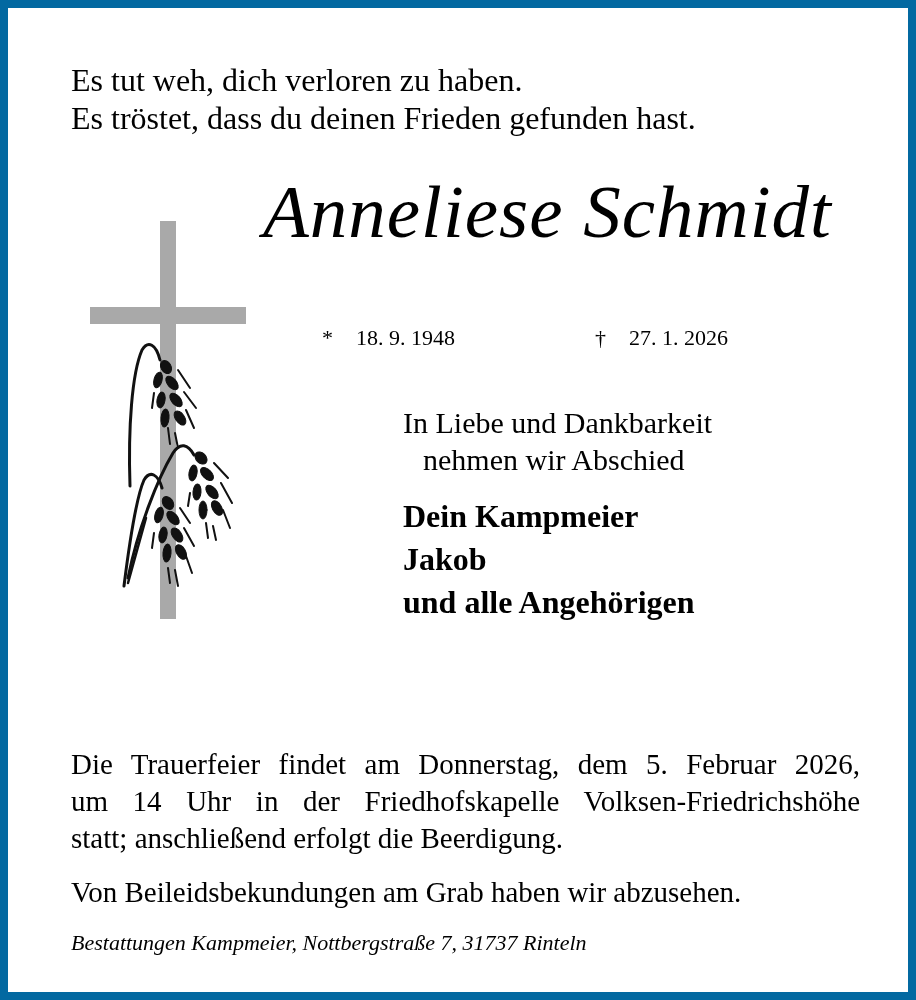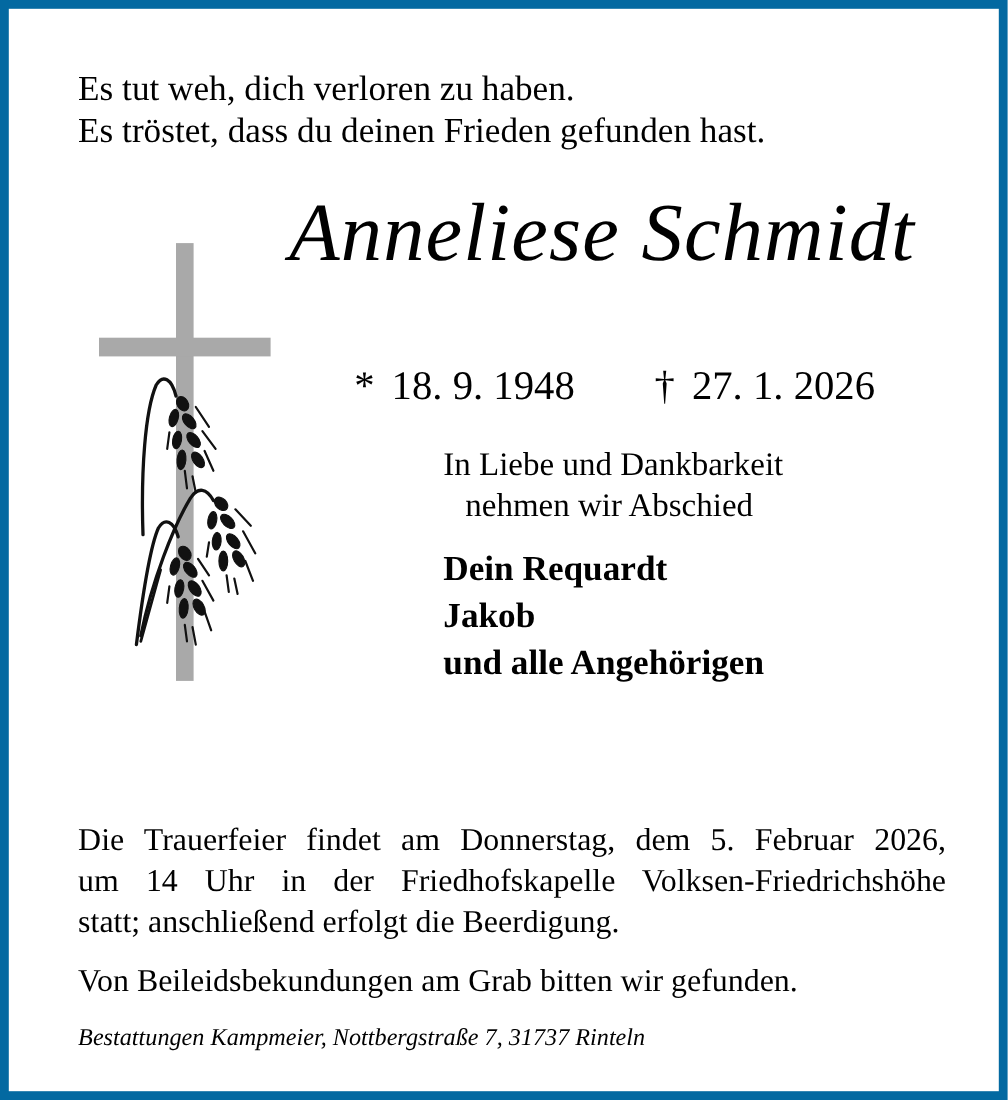--- a/index.html
+++ b/index.html
@@ -11,21 +11,21 @@
     .serif { font-family: "Liberation Serif", "DejaVu Serif", serif; color: #000; }
     .abs { position: absolute; white-space: nowrap; }
     .verse { left: 63px; font-size: 32px; line-height: 38px; }
     .verse1 { top: 53px; }
     .verse2 { top: 91px; font-family: Liberation Serif, serif; }
     .name {
       left: 255px; top: 164px; font-size: 75px; font-style: italic; line-height: 80px;
       letter-spacing: 1px;
     }
     .maiden { left: 447px; top: 246px; font-size: 29px; line-height: 36px; }
-    .dates { top: 326px; font-size: 37px; line-height: 36px; }
+    .dates { top: 312px; font-size: 22px; line-height: 36px; }
     .birth { left: 314px; }
     .death { left: 587px; }
     .dates .sym { display: inline-block; width: 34px; }
     .farewell { left: 395px; font-size: 30px; line-height: 37px; }
     .farewell1 { top: 396px; }
     .farewell2 { top: 433px; margin-left: 20px; }
     .mourner { left: 395px; font-size: 32px; font-weight: bold; line-height: 43px; }
     .m1 { top: 487px; }
     .m2 { top: 530px; }
     .m3 { top: 573px; }
@@ -98,26 +98,26 @@
   <div class="abs serif dates birth">
     <span class="sym">*</span><span>18. 9. 1948</span>
   </div>
   <div class="abs serif dates death">
     <span class="sym">†</span><span>27. 1. 2026</span>
   </div>
 
   <div class="abs serif farewell farewell1">In Liebe und Dankbarkeit</div>
   <div class="abs serif farewell farewell2">nehmen wir Abschied</div>
 
-  <div class="abs serif mourner m1">Dein Requardt</div>
+  <div class="abs serif mourner m1">Dein Kampmeier</div>
   <div class="abs serif mourner m2">Jakob</div>
   <div class="abs serif mourner m3">und alle Angehörigen</div>
 
 
   <div class="serif service">
     <span>Die Trauerfeier findet am Donnerstag, dem 5. Februar 2026,</span>
     <span>um 14 Uhr in der Friedhofskapelle Volksen-Friedrichshöhe</span>
     <span class="last">statt; anschließend erfolgt die Beerdigung.</span>
   </div>
 
-  <div class="abs serif note">Von Beileidsbekundungen am Grab bitten wir gefunden.</div>
+  <div class="abs serif note">Von Beileidsbekundungen am Grab haben wir abzusehen.</div>
   <div class="abs serif undertaker">Bestattungen Kampmeier, Nottbergstraße 7, 31737 Rinteln</div>
 </div>
 
 </body></html>

